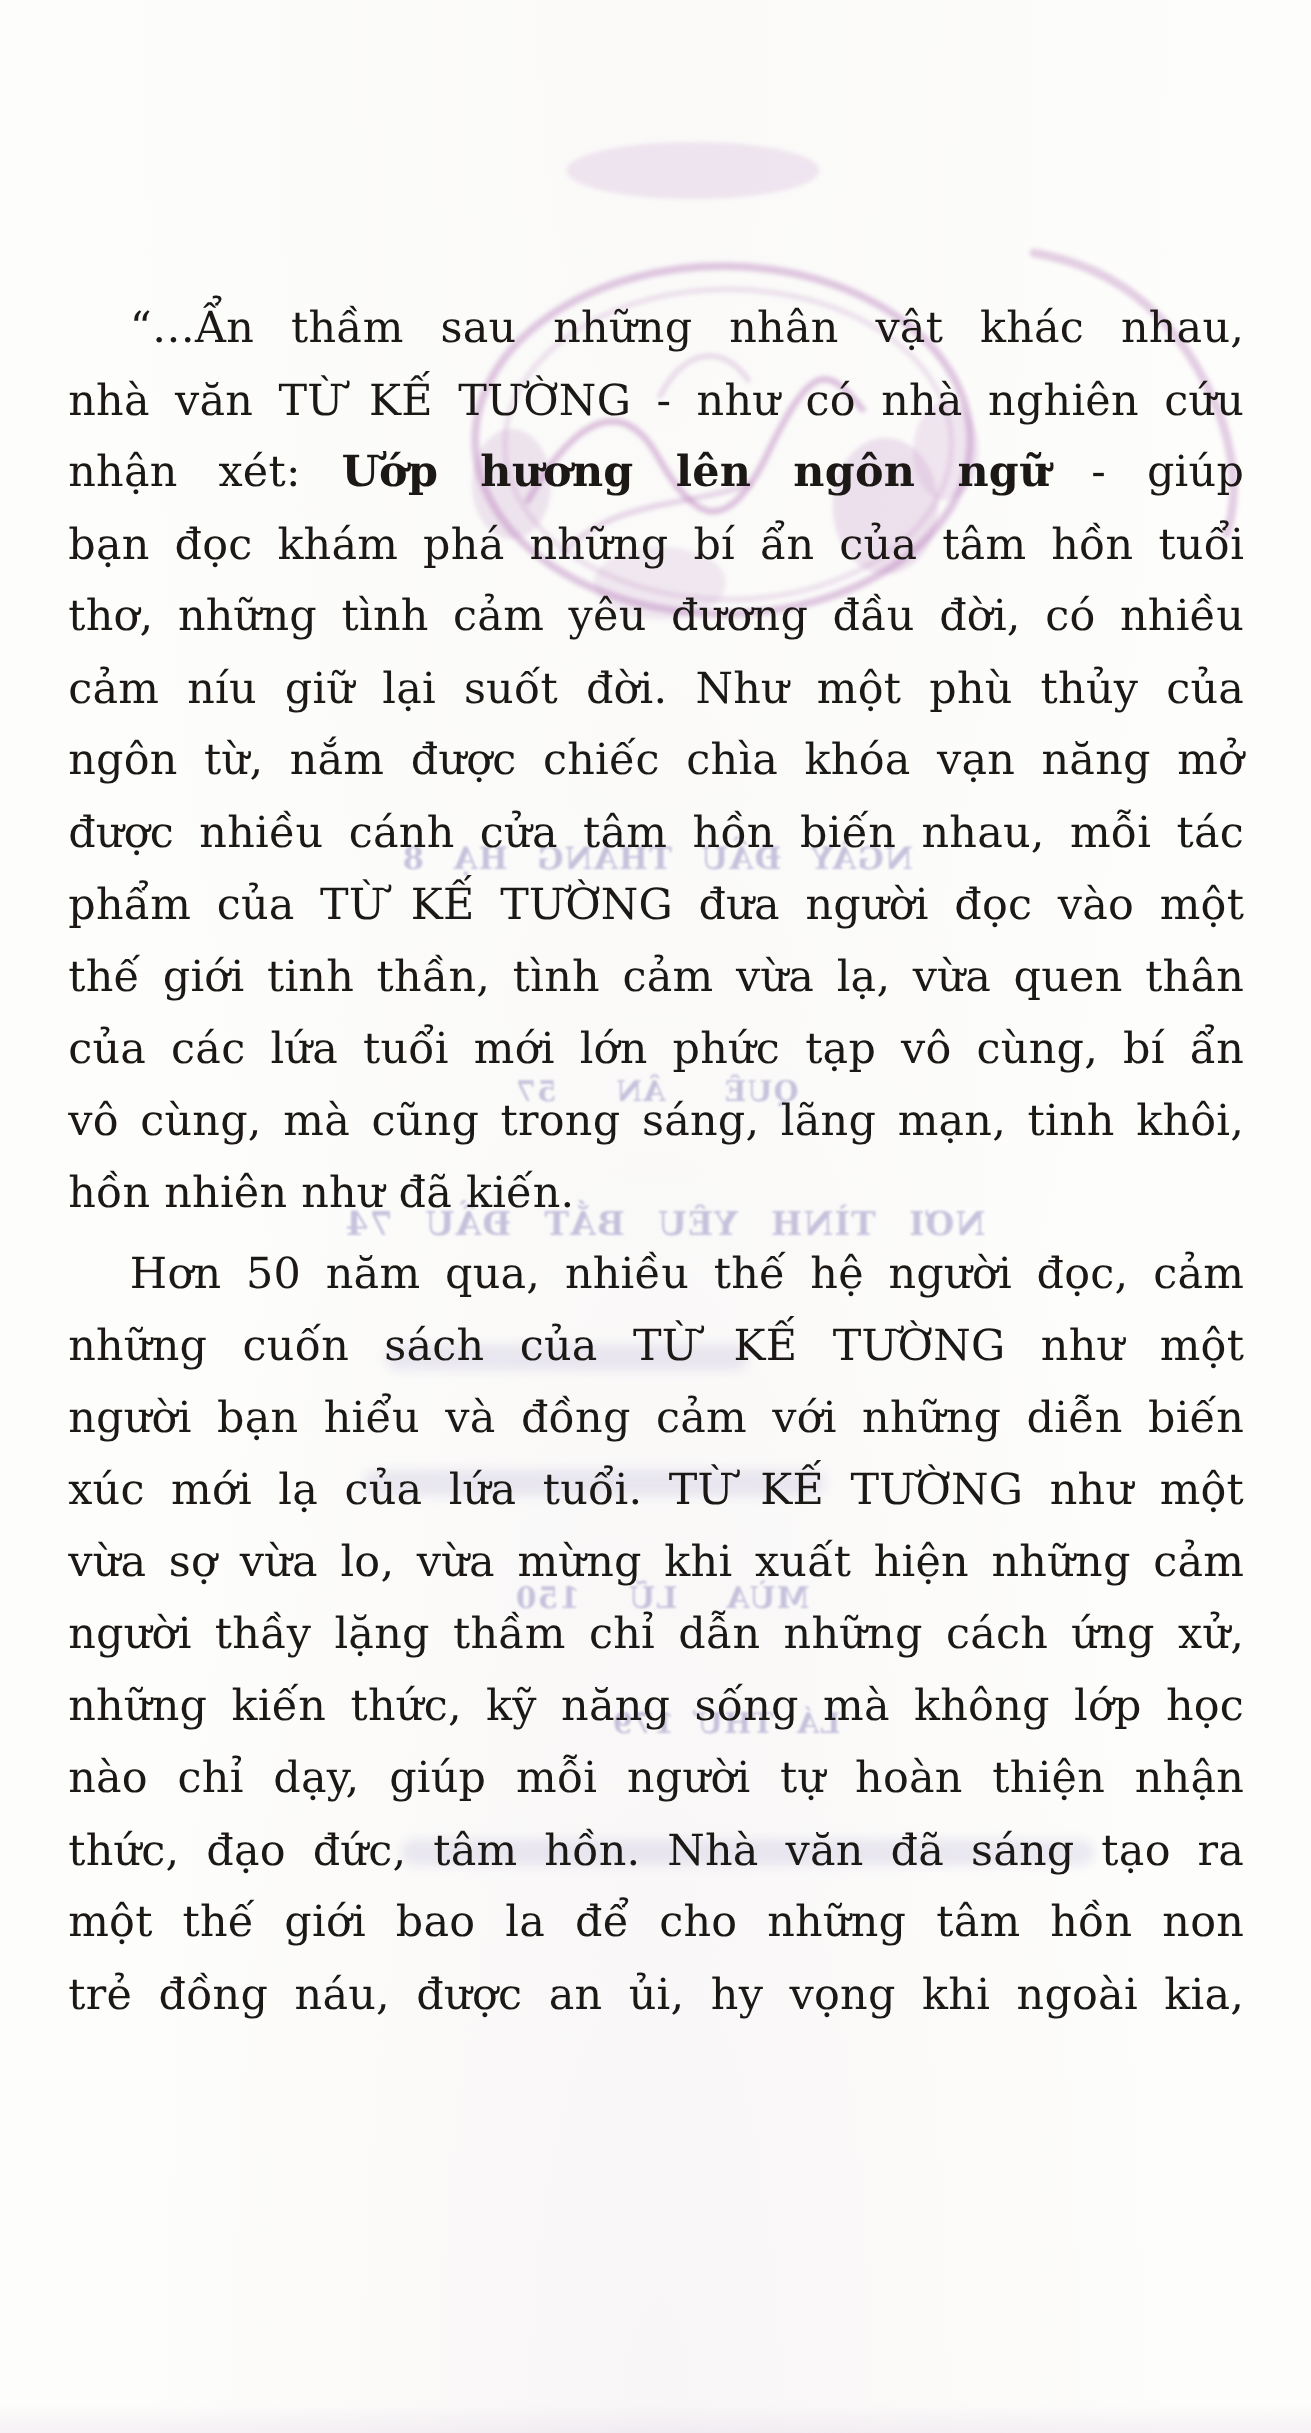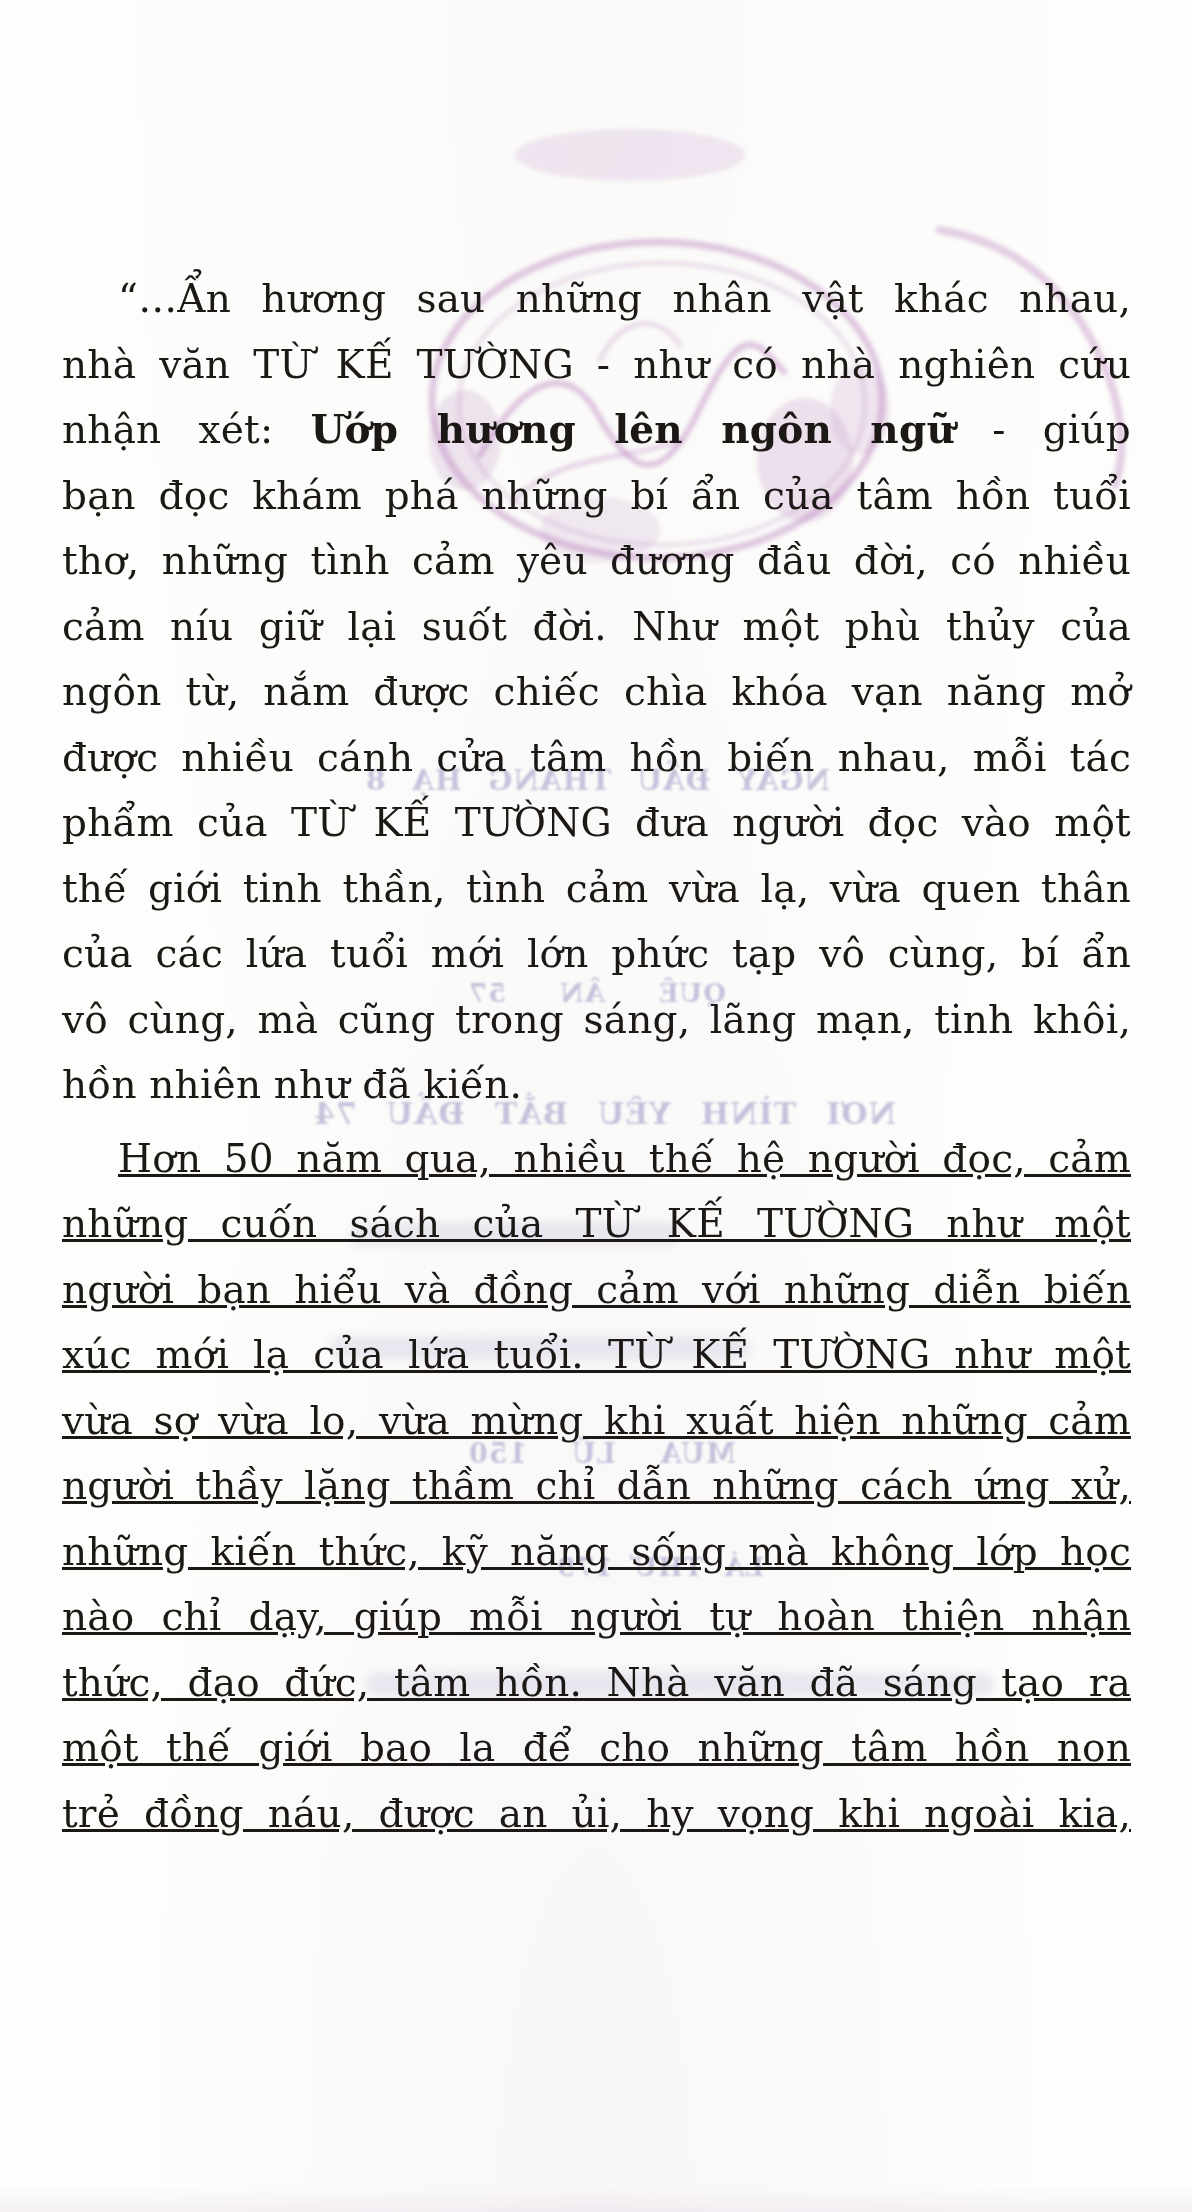--- a/index.html
+++ b/index.html
@@ -49,21 +49,21 @@
     border-radius:12px;
   }
   
   .stamp-svg{position:absolute;left:300px;top:110px;filter:blur(2px);pointer-events:none;}
   
   .text-block{
     position:absolute;left:62px;top:266px;width:1069px;
     font-size:39px;color:var(--ink);letter-spacing:0.2px;
   }
   .paragraph{margin:0;}
-  .paragraph + .paragraph{margin-top:8px;text-decoration:underline;}
+  .paragraph + .paragraph{margin-top:8px;}
   .line{
     height:65.5px;line-height:65.5px;
     text-align:justify;text-align-last:justify;
     overflow:visible;
   }
   .line.indent{padding-left:56px;}
   .line.left{text-align-last:left;}
   .bold{font-weight:bold;}
 </style>
 </head>
@@ -121,21 +121,21 @@
     </div>
     <div class="st-line" style="left: 556px; top: 1552px; width: 208px; font-size: 26px;">
       <span>LÁ</span>
       <span>THƯ</span>
       <span>179</span>
     </div>
   </div>
 
 <div class="text-block">
     <div class="paragraph">
-      <div class="line indent"><span>“…Ẩn hương sau những nhân vật khác nhau,</span></div>
+      <div class="line indent"><span>“…Ẩn thầm sau những nhân vật khác nhau,</span></div>
       <div class="line"><span>nhà văn TỪ KẾ TƯỜNG - như có nhà nghiên cứu</span></div>
       <div class="line"><span>nhận xét: </span><span class="bold">Ướp hương lên ngôn ngữ</span><span> - giúp</span></div>
       <div class="line"><span>bạn đọc khám phá những bí ẩn của tâm hồn tuổi</span></div>
       <div class="line"><span>thơ, những tình cảm yêu đương đầu đời, có nhiều</span></div>
       <div class="line"><span>cảm níu giữ lại suốt đời. Như một phù thủy của</span></div>
       <div class="line"><span>ngôn từ, nắm được chiếc chìa khóa vạn năng mở</span></div>
       <div class="line"><span>được nhiều cánh cửa tâm hồn biến nhau, mỗi tác</span></div>
       <div class="line"><span>phẩm của TỪ KẾ TƯỜNG đưa người đọc vào một</span></div>
       <div class="line"><span>thế giới tinh thần, tình cảm vừa lạ, vừa quen thân</span></div>
       <div class="line"><span>của các lứa tuổi mới lớn phức tạp vô cùng, bí ẩn</span></div>

